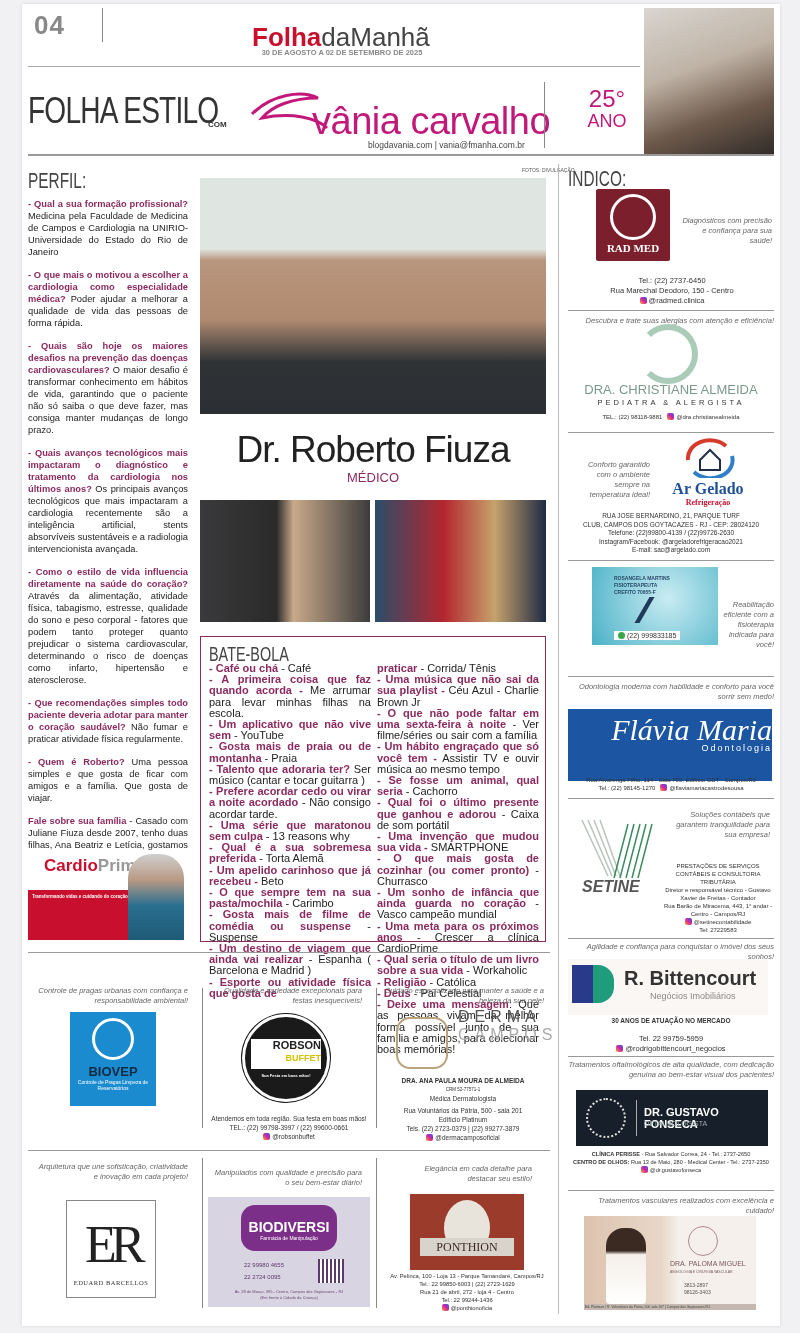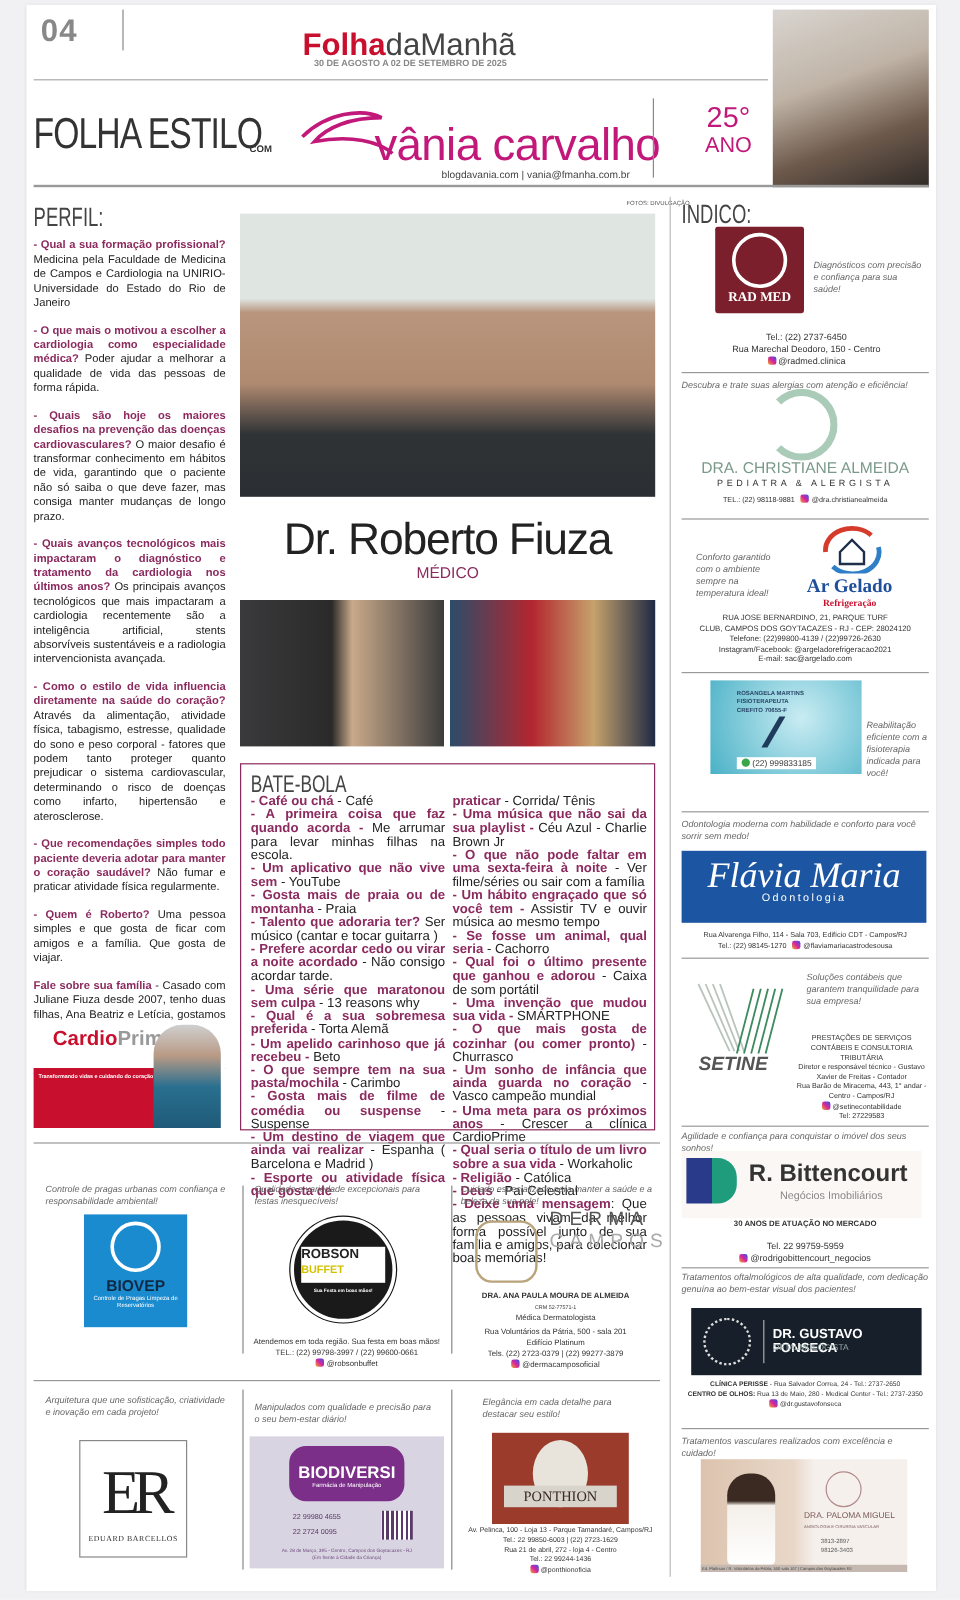--- a/index.html
+++ b/index.html
@@ -37,32 +37,32 @@
 .role{left:178px;top:466px;width:346px;text-align:center;font:13px "Liberation Sans",sans-serif;color:#8b2a5e}
 .ph2{left:178px;top:496px;width:170px;height:122px;background:linear-gradient(90deg,#3a3a3c 0%,#2a2a2a 45%,#c9a98a 55%,#3c3c3c 100%)}
 .ph3{left:353px;top:496px;width:171px;height:122px;background:linear-gradient(90deg,#2b4d6a 0%,#b3262f 40%,#c6a26c 70%,#1f2a44 100%)}
 
 .batebola{left:178px;top:632px;width:346px;height:306px;border:1px solid #8b2a5e}
 .bb-title{left:8px;top:6px;font:20px "Liberation Sans",sans-serif;color:#444;transform:scaleX(.72);transform-origin:left}
 .bb-col{top:28px;width:162px;font-size:11px;line-height:11.2px;color:#222;text-align:justify}
 
 
 .indico{left:546px;top:162px;font:22px "Liberation Sans",sans-serif;color:#444;transform:scaleX(.7);transform-origin:left}
-.tag{font-style:italic;font-size:7.5px;color:#666;text-align:left;line-height:10px}
+.tag{font-style:italic;font-size:7.5px;color:#666;text-align:right;line-height:10px}
 .small{font-size:7.5px;color:#333;text-align:center;line-height:10px}
 .ig{display:inline-block;width:7px;height:7px;border-radius:2px;background:linear-gradient(45deg,#f5a623,#d6249f,#285aeb);vertical-align:-1px;margin-right:2px}
 
 .radmed{left:574px;top:185px;width:74px;height:72px;background:#7a1f2b;color:#fff;text-align:center;border-radius:2px}
 .radmed .logo{width:46px;height:46px;border:3px solid #fff;border-radius:50%;margin:5px auto 0}
 .radmed .lbl{font:bold 11px "Liberation Serif",serif;margin-top:2px}
 .argelado{left:636px;top:435px;width:100px;text-align:center}
 .argelado .t{font:bold 16px "Liberation Serif",serif;color:#1f4f9b}
 .argelado .r{font:bold 8px "Liberation Serif",serif;color:#c8102e}
 .fisio{left:570px;top:563px;width:126px;height:78px;background:radial-gradient(circle at 60% 40%,#c9ecf3,#4ab1c6)}
-.flavia{left:546px;top:705px;width:204px;height:60px;background:#1c55a1;color:#fff;text-align:center}
+.flavia{left:546px;top:705px;width:204px;height:72px;background:#1c55a1;color:#fff;text-align:right}
 .flavia .f{font:italic 30px "Liberation Serif",serif;padding-top:4px}
 .flavia .o{font:9px "Liberation Sans",sans-serif;letter-spacing:2px;margin-top:-4px}
 .setine{left:556px;top:812px;width:86px;height:86px}
 .rbit{left:546px;top:955px;width:200px;height:56px;background:#fbf7f4}
 .gustavo{left:554px;top:1086px;width:192px;height:56px;background:#17202a;color:#fff}
 .paloma{left:562px;top:1212px;width:172px;height:94px;background:linear-gradient(90deg,#dcc3ae 0%,#e8d7c8 45%,#f5f0ec 55%,#f5f0ec 100%)}
 
 
 .biovep{left:48px;top:1008px;width:86px;height:94px;background:#1b8bd0;color:#fff;text-align:center}
 .robson{left:220px;top:1010px;width:88px;height:88px;border-radius:50%;background:#1a1a1a;border:3px solid #fff;box-shadow:0 0 0 1px #111}
@@ -296,21 +296,21 @@
 
   <div class="abs tag" style="left:16px;top:982px;width:150px">Controle de pragas urbanas com confiança e responsabilidade ambiental!</div>
   <div class="abs biovep">
     <div style="width:42px;height:42px;border:3px solid #fff;border-radius:50%;margin:6px auto 0"></div>
     <div style="font:bold 13px 'Liberation Sans',sans-serif;color:#102a44;margin-top:4px">BIOVEP</div>
     <div style="font:5px 'Liberation Sans',sans-serif;padding:0 4px">Controle de Pragas Limpeza de Reservatórios</div>
   </div>
 
   <div class="abs tag" style="left:190px;top:982px;width:150px">Qualidade e variedade excepcionais para festas inesquecíveis!</div>
   <div class="abs robson">
-    <div style="position:absolute;left:6px;top:22px;width:70px;height:30px;background:#fff;text-align:left;font:bold 11px 'Liberation Sans',sans-serif;color:#222;line-height:13px">
+    <div style="position:absolute;left:6px;top:22px;width:70px;height:30px;background:#fff;text-align:right;font:bold 11px 'Liberation Sans',sans-serif;color:#222;line-height:13px">
         <div>ROBSON</div>
         <div style="color:#d4c200;font-size:9px">BUFFET</div>
       </div>
     <div style="position:absolute;left:10px;top:56px;width:62px;text-align:center;font:bold 4px 'Liberation Sans',sans-serif;color:#fff">Sua Festa em boas mãos!</div>
   </div>
   <div class="abs small" style="left:184px;top:1110px;width:166px;font-size:6.5px;line-height:9px">
     <div>Atendemos em toda região. Sua festa em boas mãos!</div>
     <div>TEL.: (22) 99798-3997 / (22) 99600-0661</div>
     <div><span class="ig"></span><span>@robsonbuffet</span></div>
   </div>

